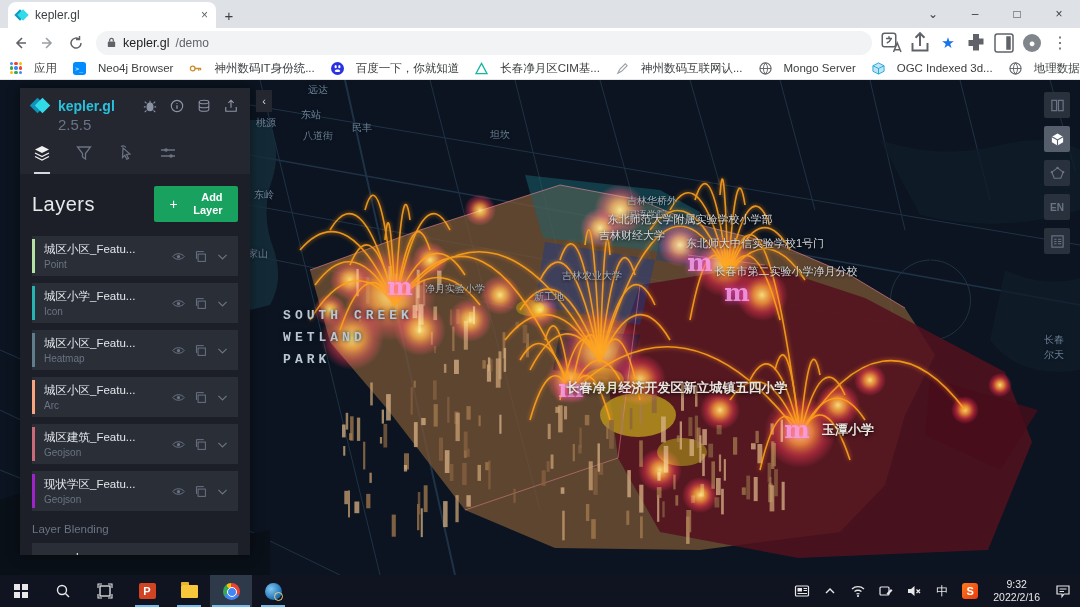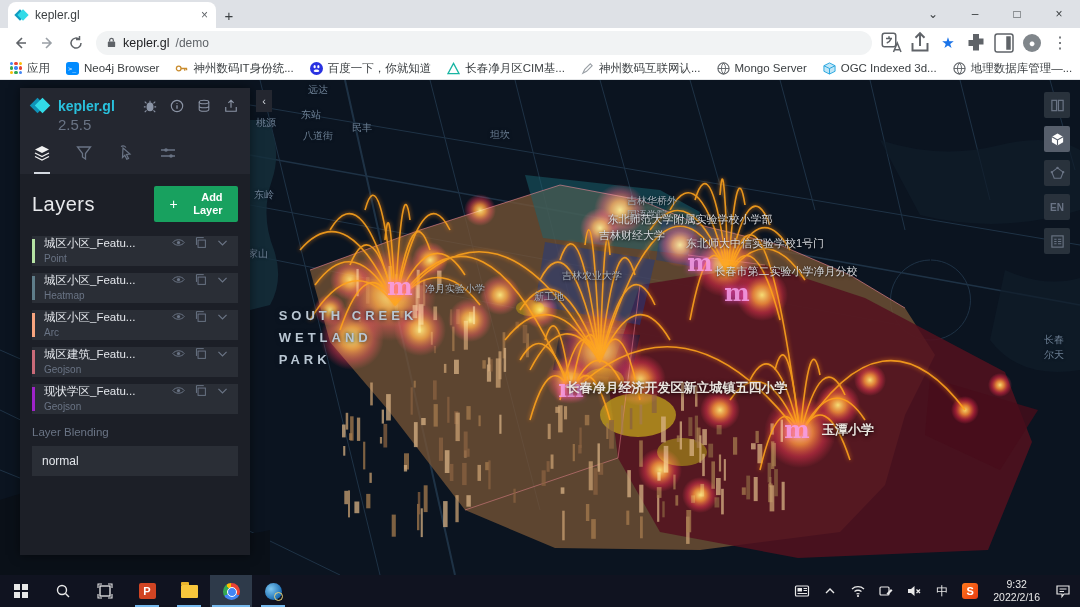--- a/index.html
+++ b/index.html
@@ -27,36 +27,36 @@
             padding:0 10px; gap:6px; margin:0 4px; }
   .urlbar .host { font-size:12.5px; color:#202124; }
   .urlbar .path { font-size:12px; color:#5f6368; }
   .rt-icons { display:flex; align-items:center; gap:4px; }
   .rt-icons .ic { width:24px; height:24px; display:flex; align-items:center; justify-content:center; color:#5f6368; }
   .star { color:#1a73e8 !important; font-size:15px; }
   .avatar { width:18px; height:18px; border-radius:50%; background:#80868b; color:#fff; font-size:11px;
             display:flex; align-items:center; justify-content:center; }
   .bookmarks { height:23px; background:#fff; border-bottom:1px solid #e4e6e8; display:flex; align-items:center;
                padding:0 10px; gap:16px; font-size:11.5px; color:#3c4043; }
-  .bm { display:flex; align-items:center; gap:5px; white-space:nowrap; }
+  .bm { display:flex; align-items:center; gap:12px; white-space:nowrap; }
   .bm svg { width:13px; height:13px; }
   .grid9 { width:12px; height:12px; display:grid; grid-template-columns:repeat(3,1fr); gap:1px; }
   .grid9 i { border-radius:50%; }
 
   
   .content { position:relative; width:1080px; height:495px; background:#0b1420; overflow:hidden; }
   .content svg.map { position:absolute; left:0; top:0; }
   .maplabel { position:absolute; transform:translate(-50%,-50%); white-space:pre-line; text-align:left;
               pointer-events:none; }
   .lbl-road { color:#6d8095; font-size:10px; text-shadow:0 0 3px #0b1420; }
   .lbl-poi  { color:#d8dbdf; font-size:11px; text-shadow:0 1px 3px rgba(0,0,0,.9); }
   .lbl-dim  { color:#aab3bd; font-size:10px; text-shadow:0 1px 3px rgba(0,0,0,.9); }
   .lbl-big  { color:#e8e4de; font-size:13px; font-weight:bold; text-shadow:0 1px 4px rgba(0,0,0,.95); }
   .lbl-park { color:#b9c6d2; font-size:13px; font-weight:bold; letter-spacing:4px; line-height:1.7;
-              text-shadow:0 0 4px #0b1420; }
+              text-shadow:0 0 4px #0b1420;font-family:Liberation Mono, monospace; }
   .school-icon { position:absolute; transform:translate(-50%,-50%); color:#f79ae8; font-weight:bold;
                  font-size:24px; font-family:"DejaVu Serif", serif; text-shadow:0 0 6px #ff4fd8; opacity:.9; }
 
   
   .sidebar { position:absolute; left:20px; top:8px; width:230px; height:467px; background:#242730;
              display:flex; flex-direction:column; box-shadow:0 0 10px rgba(0,0,0,.5); }
   .sb-header { padding:10px 12px 2px; }
   .brandrow { display:flex; align-items:center; }
   .klogo { width:18px; height:16px; position:relative; margin-right:8px; }
   .klogo i { position:absolute; width:11px; height:11px; transform:rotate(45deg); }
@@ -70,21 +70,21 @@
   .sbtab { color:#6a7485; padding-bottom:7px; }
   .sbtab svg { width:16px; height:16px; }
   .sbtab.active { color:#f0f0f0; border-bottom:2px solid #d3d8e0; }
   .sb-body { flex:1; background:#1c1f27; padding:12px; overflow:hidden; }
   .panel-head { display:flex; align-items:center; justify-content:space-between; margin-bottom:14px; }
   .panel-title { color:#e8e9ec; font-size:20px; letter-spacing:.5px; }
   .addbtn { background:#18a15f; color:#fff; border:none; width:84px; height:36px; border-radius:2px;
             font-size:11px; display:flex; align-items:center; justify-content:center; gap:7px; cursor:pointer; }
   .addbtn .plus { font-size:14px; }
   .addbtn .albl { width:38px; line-height:1.15; text-align:right; font-weight:bold; }
-  .layer { display:flex; align-items:flex-start; background:#2a2e36; height:30px; margin-bottom:7px; }
+  .layer { display:flex; align-items:center; background:#2a2e36; height:40px; margin-bottom:7px; }
   .lcb { width:3px; align-self:stretch; margin:3px 0; }
   .ltxt { flex:1; padding-left:9px; overflow:hidden; }
   .lname { color:#e3e6eb; font-size:11.5px; white-space:nowrap; }
   .ltype { color:#6a7485; font-size:10px; margin-top:2px; }
   .lics { display:flex; align-items:center; gap:9px; padding-right:9px; color:#6a7485; }
   .lics svg { width:13px; height:13px; }
   .blend-lbl { color:#6a7485; font-size:11.5px; margin:12px 0 8px; }
   .blend-dd { background:#2a2e36; height:30px; display:flex; align-items:center; padding:0 10px;
               color:#e3e6eb; font-size:12px; }
 
@@ -699,20 +699,40 @@
           <svg viewBox="0 0 16 16">
               <rect x="5" y="5" width="9" height="9" stroke="currentColor" fill="none" stroke-width="1.2"></rect>
               <path d="M3 11 V2 H12" stroke="currentColor" fill="none" stroke-width="1.2"></path>
             </svg>
           <svg viewBox="0 0 16 16">
               <path d="M3 6 L8 11 L13 6" stroke="currentColor" fill="none" stroke-width="1.5"></path>
             </svg>
         </span>
       </div>
       <div class="layer">
+        <span class="lcb" style="background:#27b4b0"></span>
+        <span class="ltxt">
+            <div class="lname">城区小学_Featu...</div>
+            <div class="ltype">Icon</div>
+          </span>
+        <span class="lics">
+          <svg viewBox="0 0 16 16">
+              <path d="M1 8 C4 3.5 12 3.5 15 8 C12 12.5 4 12.5 1 8 Z" fill="none" stroke="currentColor" stroke-width="1.2"></path>
+              <circle cx="8" cy="8" r="2" fill="currentColor"></circle>
+            </svg>
+          <svg viewBox="0 0 16 16">
+              <rect x="5" y="5" width="9" height="9" stroke="currentColor" fill="none" stroke-width="1.2"></rect>
+              <path d="M3 11 V2 H12" stroke="currentColor" fill="none" stroke-width="1.2"></path>
+            </svg>
+          <svg viewBox="0 0 16 16">
+              <path d="M3 6 L8 11 L13 6" stroke="currentColor" fill="none" stroke-width="1.5"></path>
+            </svg>
+        </span>
+      </div>
+      <div class="layer">
         <span class="lcb" style="background:#5f7d8a"></span>
         <span class="ltxt">
             <div class="lname">城区小区_Featu...</div>
             <div class="ltype">Heatmap</div>
           </span>
         <span class="lics">
           <svg viewBox="0 0 16 16">
               <path d="M1 8 C4 3.5 12 3.5 15 8 C12 12.5 4 12.5 1 8 Z" fill="none" stroke="currentColor" stroke-width="1.2"></path>
               <circle cx="8" cy="8" r="2" fill="currentColor"></circle>
             </svg>

